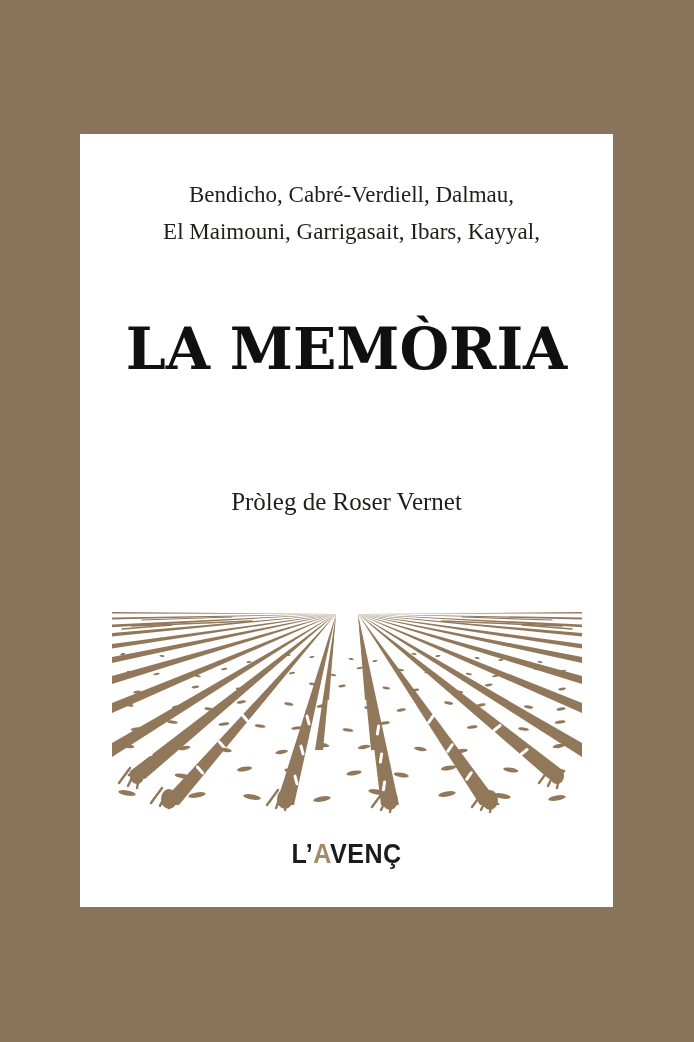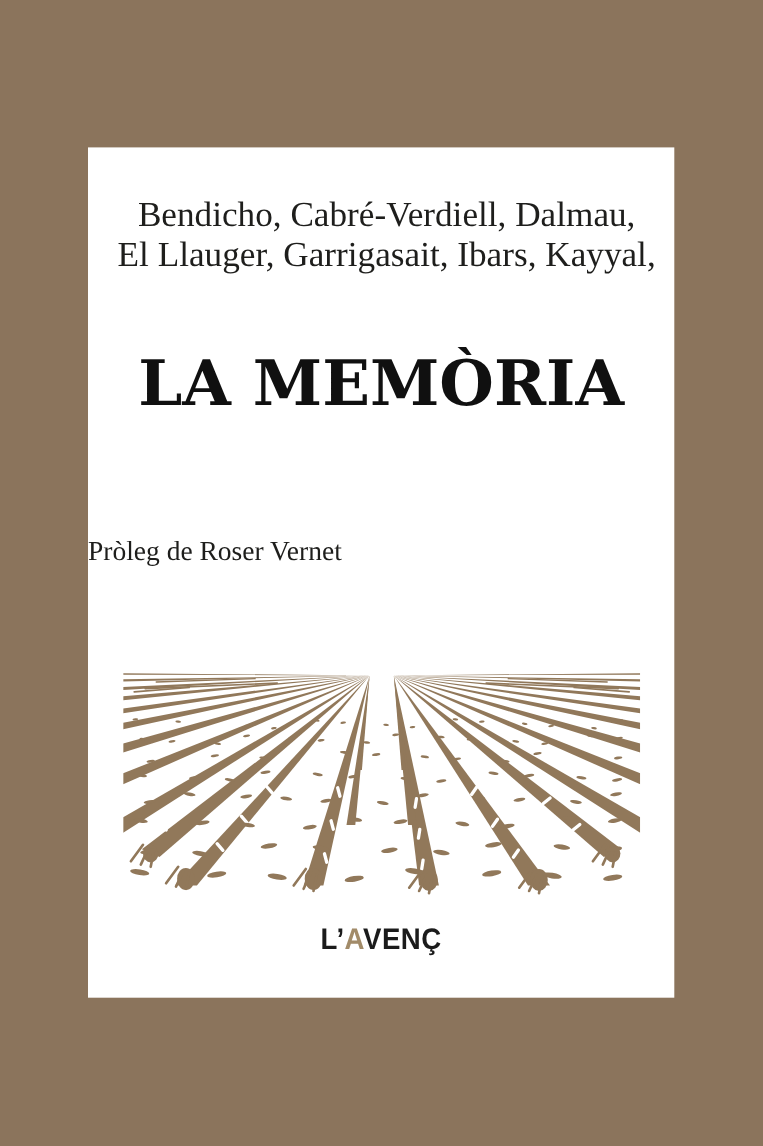--- a/index.html
+++ b/index.html
@@ -10,35 +10,36 @@
     overflow:hidden;
   }
   .page{position:relative;width:694px;height:1042px;background:#8b745c;}
   .cover{
     position:absolute;left:80px;top:134px;width:533px;height:773px;
     background:#ffffff;
   }
   .authors{
     position:absolute;top:42px;left:0;right:0;
     text-align:center;
-    font-size:32px;line-height:37px;
+    font-size:23px;line-height:37px;
     color:#1e1e1c;
     font-family:"Liberation Serif",serif;
     padding-left:10px;
   }
   .title{
     position:absolute;top:181px;left:0;right:0;margin:0;
     text-align:center;
     font-family:"DejaVu Serif",serif;
     font-weight:bold;
     font-size:57px;line-height:67px;
     color:#101010;
   }
   .subtitle{
     position:absolute;top:354px;left:0;right:0;
+    text-align:center;
     font-size:25px;
     color:#1e1e1c;
     font-family:"Liberation Serif",serif;
   }
   .illustration{
     position:absolute;left:32px;top:466px;width:470px;height:215px;
   }
   .publisher{
     position:absolute;top:705px;left:0;right:0;
     text-align:center;
@@ -56,21 +57,21 @@
   .s{stroke:#91785a;stroke-linecap:round;fill:none;}
 </style>
 </head>
 <body>
 
 <div class="page">
   <div class="cover">
 
     <div class="authors">
       <div>Bendicho, Cabré-Verdiell, Dalmau,</div>
-      <div>El Llauger, Garrigasait, Ibars, Kayyal,</div>
+      <div>El Maimouni, Garrigasait, Ibars, Kayyal,</div>
     </div>
 
     <h1 class="title">
       <div>LA MEMÒRIA</div>
     </h1>
 
     <div class="subtitle">Pròleg de Roser Vernet</div>
 
     <svg id="furrows" class="illustration" viewBox="0 0 470 215" xmlns="http://www.w3.org/2000/svg">
       <defs>

